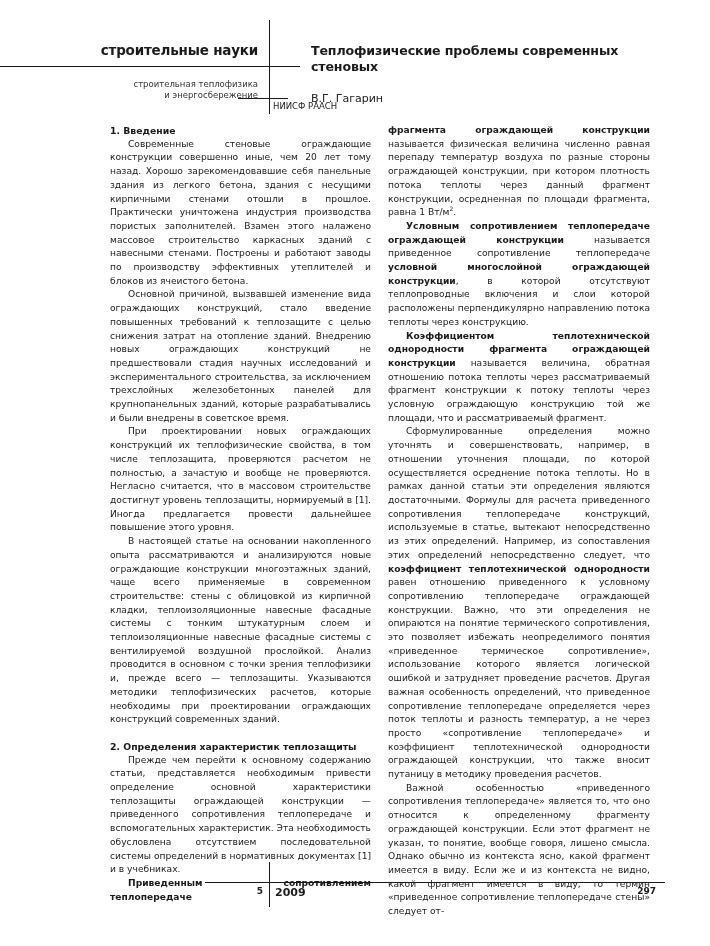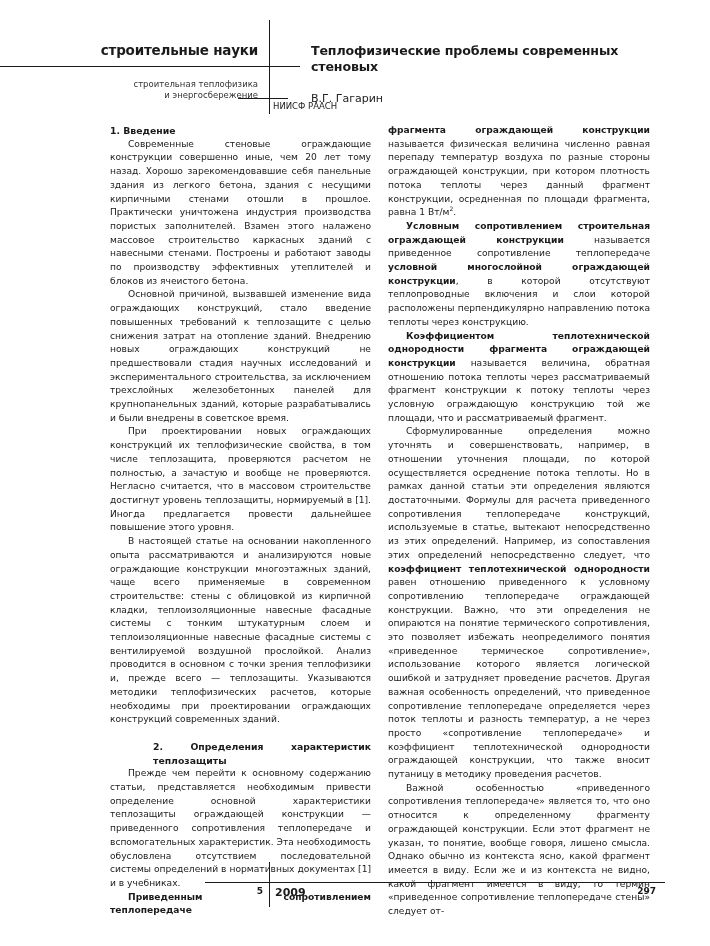--- a/index.html
+++ b/index.html
@@ -14,21 +14,21 @@
                font-size: 12.6px; font-weight: bold; line-height: 16px; letter-spacing: -0.15px; }
   #hdr-author { position: absolute; left: 311px; top: 92px; font-size: 11px; color: #222; }
   #hdr-inst { position: absolute; left: 273px; top: 101px; font-size: 8.5px; color: #222; }
   .col { position: absolute; top: 124px; width: 261px; font-size: 9.15px; line-height: 13.7px;
          text-align: justify; hyphens: manual; }
   #col-left { left: 110px; }
   #col-right { left: 388px; width: 262px; }
   .col p { margin: 0; text-indent: 18px; }
   .col p.noindent { text-indent: 0; }
   .col h2 { margin: 0; font-size: 9.3px; font-weight: bold; line-height: 13.7px; text-indent: 0; }
-  .col h2.gap { margin-top: 13px; margin-left: 43px; }
+  .col h2.gap { margin-top: 13px; }
   .col b { font-weight: bold; }
   sup { font-size: 6px; line-height: 0; }
   #ftr-issue { position: absolute; left: 220px; top: 886px; width: 43px; text-align: right;
                font-size: 9px; font-weight: bold; }
   #ftr-year { position: absolute; left: 275px; top: 886px; font-size: 11px; font-weight: bold; }
   #ftr-page { position: absolute; left: 620px; top: 886px; width: 36px; text-align: right;
               font-size: 9px; font-weight: bold; }
 </style>
 </head>
 <body>
@@ -54,21 +54,21 @@
   <p>Основной причиной, вызвавшей изменение вида ограждающих конструкций, стало введение повышенных требований к теплозащите с целью снижения затрат на отопление зданий. Внедрению новых ограждающих конструкций не предшествовали стадия научных исследований и экспериментального строительства, за исключением трехслойных железобетонных панелей для крупнопанельных зданий, которые разрабатывались и были внедрены в советское время.</p>
   <p>При проектировании новых ограждающих конструкций их теплофизические свойства, в том числе теплозащита, проверяются расчетом не полностью, а зачастую и вообще не проверяются. Негласно считается, что в массовом строительстве достигнут уровень теплозащиты, нормируемый в [1]. Иногда предлагается провести дальнейшее повышение этого уровня.</p>
   <p>В настоящей статье на основании накопленного опыта рассматриваются и анализируются новые ограждающие конструкции многоэтажных зданий, чаще всего применяемые в современном строительстве: стены с облицовкой из кирпичной кладки, теплоизоляционные навесные фасадные системы с тонким штукатурным слоем и теплоизоляционные навесные фасадные системы с вентилируемой воздушной прослойкой. Анализ проводится в основном с точки зрения теплофизики и, прежде всего — теплозащиты. Указываются методики теплофизических расчетов, которые необходимы при проектировании ограждающих конструкций современных зданий.</p>
   <h2 class="gap">2. Определения характеристик теплозащиты</h2>
   <p>Прежде чем перейти к основному содержанию статьи, представляется необходимым привести определение основной характеристики теплозащиты ограждающей конструкции — приведенного сопротивления теплопередаче и вспомогательных характеристик. Эта необходимость обусловлена отсутствием последовательной системы определений в нормативных документах [1] и в учебниках.</p>
   <p><b>Приведенным сопротивлением теплопередаче</b></p>
 </div>
 
 <div id="col-right" class="col">
   <p class="noindent"><b>фрагмента ограждающей конструкции</b><span> называется физическая величина численно равная перепаду температур воздуха по разные стороны ограждающей конструкции, при котором плотность потока теплоты через данный фрагмент конструкции, осредненная по площади фрагмента, равна 1 Вт/м</span><sup>2</sup><span>.</span></p>
-  <p><b>Условным сопротивлением строительная ограждающей конструкции</b><span> называется приведенное сопротивление теплопередаче </span><b>условной многослойной ограждающей конструкции</b><span>, в которой отсутствуют теплопроводные включения и слои которой расположены перпендикулярно направлению потока теплоты через конструкцию.</span></p>
+  <p><b>Условным сопротивлением теплопередаче ограждающей конструкции</b><span> называется приведенное сопротивление теплопередаче </span><b>условной многослойной ограждающей конструкции</b><span>, в которой отсутствуют теплопроводные включения и слои которой расположены перпендикулярно направлению потока теплоты через конструкцию.</span></p>
   <p><b>Коэффициентом теплотехнической однородности фрагмента ограждающей конструкции</b><span> называется величина, обратная отношению потока теплоты через рассматриваемый фрагмент конструкции к потоку теплоты через условную ограждающую конструкцию той же площади, что и рассматриваемый фрагмент.</span></p>
   <p><span>Сформулированные определения можно уточнять и совершенствовать, например, в отношении уточнения площади, по которой осуществляется осреднение потока теплоты. Но в рамках данной статьи эти определения являются достаточными. Формулы для расчета приведенного сопротивления теплопередаче конструкций, используемые в статье, вытекают непосредственно из этих определений. Например, из сопоставления этих определений непосредственно следует, что </span><b>коэффициент теплотехнической однородности</b><span> равен отношению приведенного к условному сопротивлению теплопередаче ограждающей конструкции. Важно, что эти определения не опираются на понятие термического сопротивления, это позволяет избежать неопределимого понятия «приведенное термическое сопротивление», использование которого является логической ошибкой и затрудняет проведение расчетов. Другая важная особенность определений, что приведенное сопротивление теплопередаче определяется через поток теплоты и разность температур, а не через просто «сопротивление теплопередаче» и коэффициент теплотехнической однородности ограждающей конструкции, что также вносит путаницу в методику проведения расчетов.</span></p>
   <p>Важной особенностью «приведенного сопротивления теплопередаче» является то, что оно относится к определенному фрагменту ограждающей конструкции. Если этот фрагмент не указан, то понятие, вообще говоря, лишено смысла. Однако обычно из контекста ясно, какой фрагмент имеется в виду. Если же и из контекста не видно, какой фрагмент имеется в виду, то термин «приведенное сопротивление теплопередаче стены» следует от-</p>
 </div>
 
 <div class="rule" style="left:269px; top:862px; width:1px; height:45px;"></div>
 <div class="rule" style="left:205px; top:882px; width:460px; height:1px;"></div>
 <div id="ftr-issue">5</div>
 <div id="ftr-year">2009</div>
 <div id="ftr-page">297</div>

